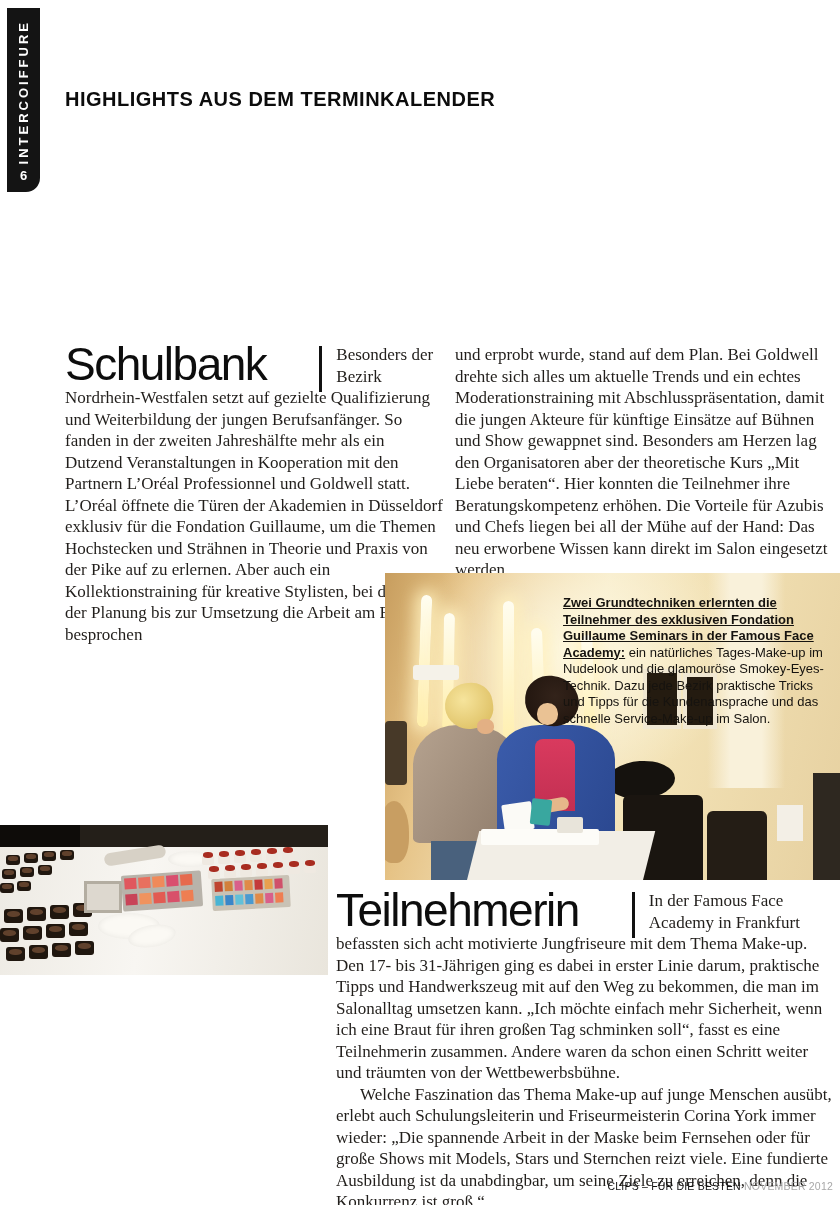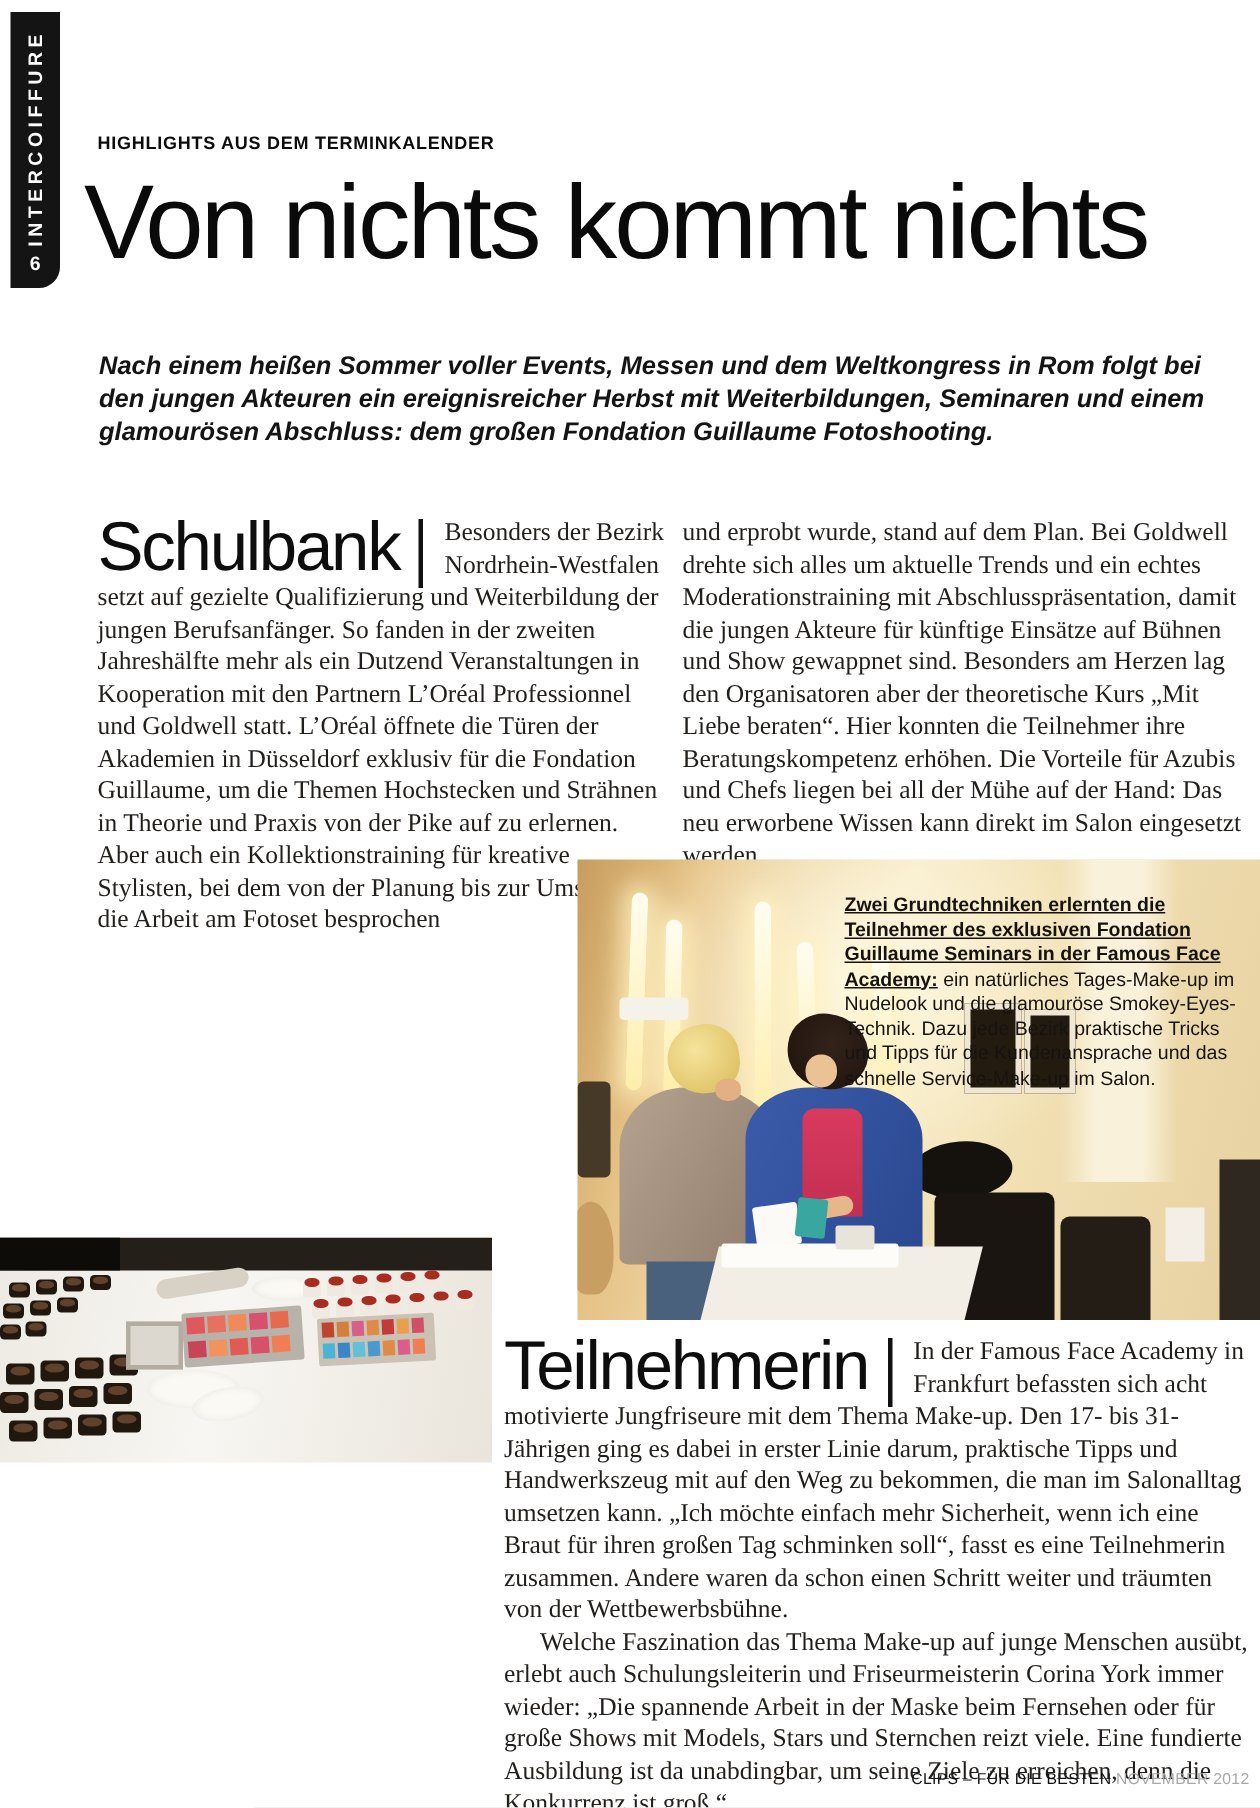--- a/index.html
+++ b/index.html
@@ -8,30 +8,30 @@
 
   
   .tab{position:absolute;left:7px;top:8px;width:33px;height:184px;background:#141414;
        border-radius:0 0 14px 0;display:flex;flex-direction:column;align-items:center;
        justify-content:space-between;padding:12px 0 9px 0;box-sizing:border-box;}
   .tab-label{writing-mode:vertical-rl;transform:rotate(180deg);color:#fff;font-weight:700;
        font-size:13px;letter-spacing:3px;white-space:nowrap;}
   .tab-num{color:#fff;font-weight:700;font-size:13px;}
 
   
-  .kicker{position:absolute;left:65px;top:88px;font-size:12px;font-weight:700;
+  .kicker{position:absolute;left:65px;top:88px;font-size:20px;font-weight:700;
        letter-spacing:.5px;color:#0c0c0c;}
   .headline{position:absolute;left:56px;top:108px;margin:0;font-weight:400;font-size:70px;
        letter-spacing:-2px;color:#0a0a0a;white-space:nowrap;}
   .intro{position:absolute;left:66px;top:233px;width:748px;margin:0;font-size:17px;
        line-height:22px;font-weight:700;font-style:italic;color:#141414;}
 
   
   .body-text{font-family:"Liberation Serif",serif;font-size:17px;line-height:21.5px;color:#211e1b;}
-  .sec-head{float:left;height:42px;margin-right:14px;display:flex;align-items:flex-start;}
+  .sec-head{float:left;height:42px;margin-right:14px;display:flex;align-items:flex-start;gap:40px;}
   .sec-title{font-family:"Liberation Sans",sans-serif;font-size:46px;line-height:40px;
        letter-spacing:-1.5px;color:#0d0d0d;white-space:nowrap;}
   .sec-rule{display:inline-block;width:3px;height:46px;background:#111;margin-left:13px;margin-top:2px;}
 
   .schulbank{position:absolute;left:65px;top:344px;width:770px;display:flex;gap:12px;}
   .col-left{width:378px;}
   .col-right{width:380px;}
 
   .schminkschule{position:absolute;left:336px;top:890px;width:500px;}
   .schminkschule p{margin:0;text-indent:24px;}
@@ -104,22 +104,20 @@
 <body>
 
 <div class="page">
 
   <div class="tab">
     <div class="tab-label">INTERCOIFFURE</div>
     <div class="tab-num">6</div>
   </div>
 
   <div class="kicker">HIGHLIGHTS AUS DEM TERMINKALENDER</div>
-  <h1 class="headline">Von nichts kommt nichts</h1>
-  <p class="intro">Nach einem heißen Sommer voller Events, Messen und dem Weltkongress in Rom folgt bei den jungen Akteuren ein ereignisreicher Herbst mit Weiterbildungen, Seminaren und einem glamourösen Abschluss: dem großen Fondation Guillaume Fotoshooting.</p>
 
   <div class="schulbank">
     <div class="col-left">
       <div class="sec-head">
         <span class="sec-title">Schulbank</span>
         <span class="sec-rule"></span>
       </div>
       <span class="body-text">Besonders der Bezirk Nordrhein-Westfalen setzt auf gezielte Qualifizierung und Weiterbildung der jungen Berufsanfänger. So fanden in der zweiten Jahreshälfte mehr als ein Dutzend Veranstaltungen in Kooperation mit den Partnern L’Oréal Professionnel und Goldwell statt. L’Oréal öffnete die Türen der Akademien in Düsseldorf exklusiv für die Fondation Guillaume, um die Themen Hochstecken und Strähnen in Theorie und Praxis von der Pike auf zu erlernen. Aber auch ein Kollektionstraining für kreative Stylisten, bei dem von der Planung bis zur Umsetzung die Arbeit am Fotoset besprochen</span>
     </div>
     <div class="col-right">

